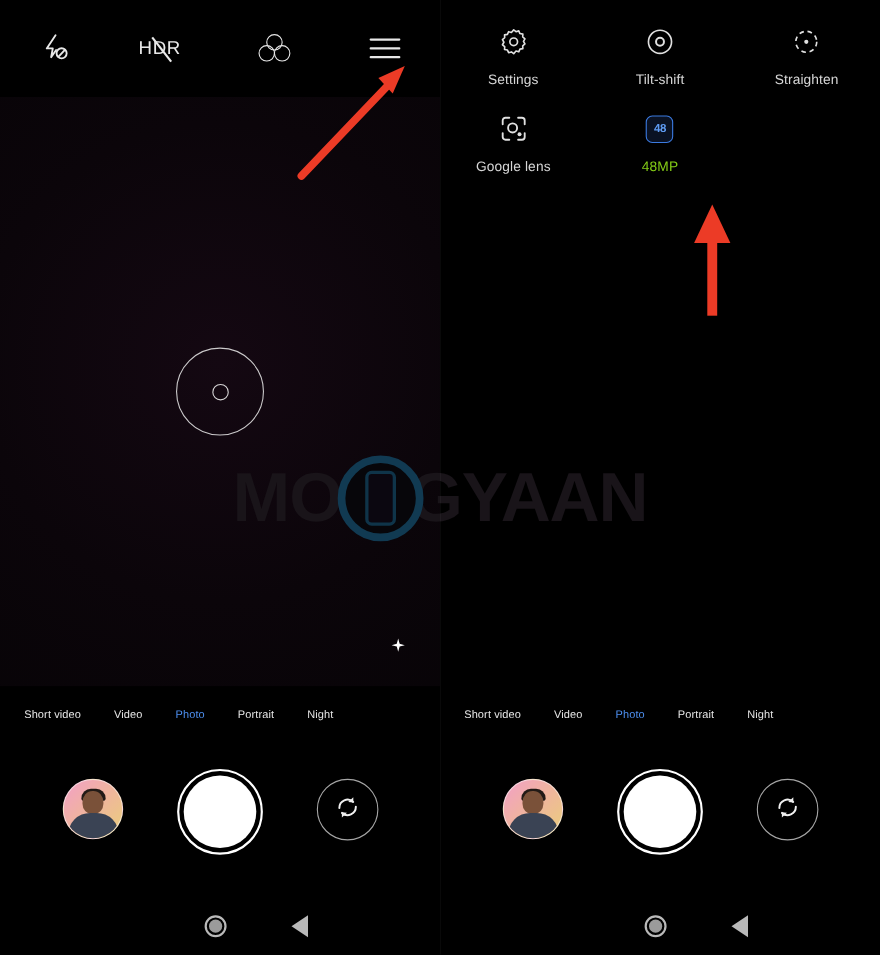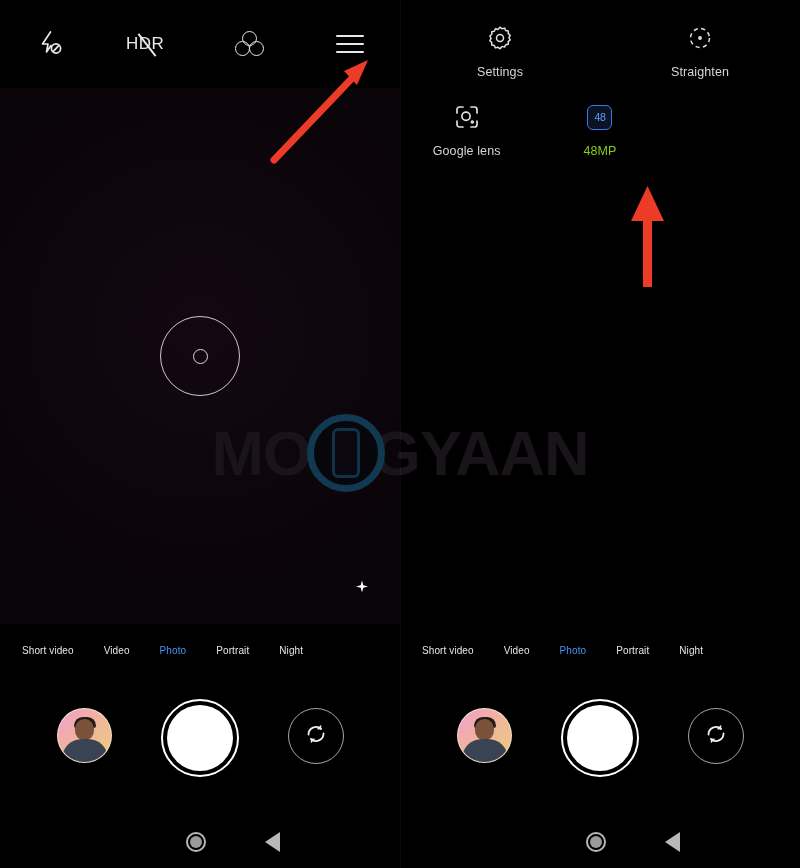--- a/index.html
+++ b/index.html
@@ -121,21 +121,21 @@
   }
   .menu-ico { width:28px; height:28px; display:flex; align-items:center; justify-content:center; }
   .menu-label { font-size:12.5px; color:#d6d6d6; letter-spacing:.1px; }
   .menu-cell.active .menu-label { color:#84cc16; }
 
   .ico-48 {
     width:25px; height:25px; border:1.8px solid #3b7ae0; border-radius:6px;
     display:flex; align-items:center; justify-content:center;
     background:rgba(20,35,70,.5);
   }
-  .ico-48 span { font-size:10.5px; color:#5e9bf2; font-weight:normal; letter-spacing:-.3px; }
+  .ico-48 span { font-size:10.5px; color:#5e9bf2; font-weight:bold; letter-spacing:-.3px; }
 
   
   .vf-right {
     position:absolute; left:400px; top:200px; width:400px; height:424px;
     background:#000;
   }
 
   
   .modebar-wrap {
     position:absolute; left:0; top:624px; width:800px; height:52px;
@@ -294,20 +294,29 @@
         <span class="menu-ico">
           <svg width="26" height="26" viewBox="0 0 26 26">
             <path d="M13 2.2 l2.1 1.6 2.5-.7 1.1 2.4 2.6.5-.1 2.6 2 1.7-1.3 2.3 1.3 2.3-2 1.7.1 2.6-2.6.5-1.1 2.4-2.5-.7L13 23.8l-2.1-1.6-2.5.7-1.1-2.4-2.6-.5.1-2.6-2-1.7 1.3-2.3L2.8 11l2-1.7-.1-2.6 2.6-.5 1.1-2.4 2.5.7z" fill="none" stroke="#e0e0e0" stroke-width="1.5" stroke-linejoin="round"></path>
             <circle cx="13" cy="13" r="3.5" fill="none" stroke="#e0e0e0" stroke-width="1.5"></circle>
           </svg>
         </span>
         <span class="menu-label">Settings</span>
       </div>
 
 
+      <div class="menu-cell">
+        <span class="menu-ico">
+          <svg width="26" height="26" viewBox="0 0 26 26">
+            <circle cx="13" cy="13" r="10.5" fill="none" stroke="#e0e0e0" stroke-width="1.5"></circle>
+            <circle cx="13" cy="13" r="3.6" fill="none" stroke="#e0e0e0" stroke-width="1.8"></circle>
+          </svg>
+        </span>
+        <span class="menu-label">Tilt-shift</span>
+      </div>
 
       <div class="menu-cell">
         <span class="menu-ico">
           <svg width="26" height="26" viewBox="0 0 26 26">
             <circle cx="13" cy="13" r="9.5" fill="none" stroke="#e0e0e0" stroke-width="1.5" stroke-dasharray="4.2 3.4"></circle>
             <circle cx="13" cy="13" r="1.9" fill="#e0e0e0"></circle>
           </svg>
         </span>
         <span class="menu-label">Straighten</span>
       </div>

